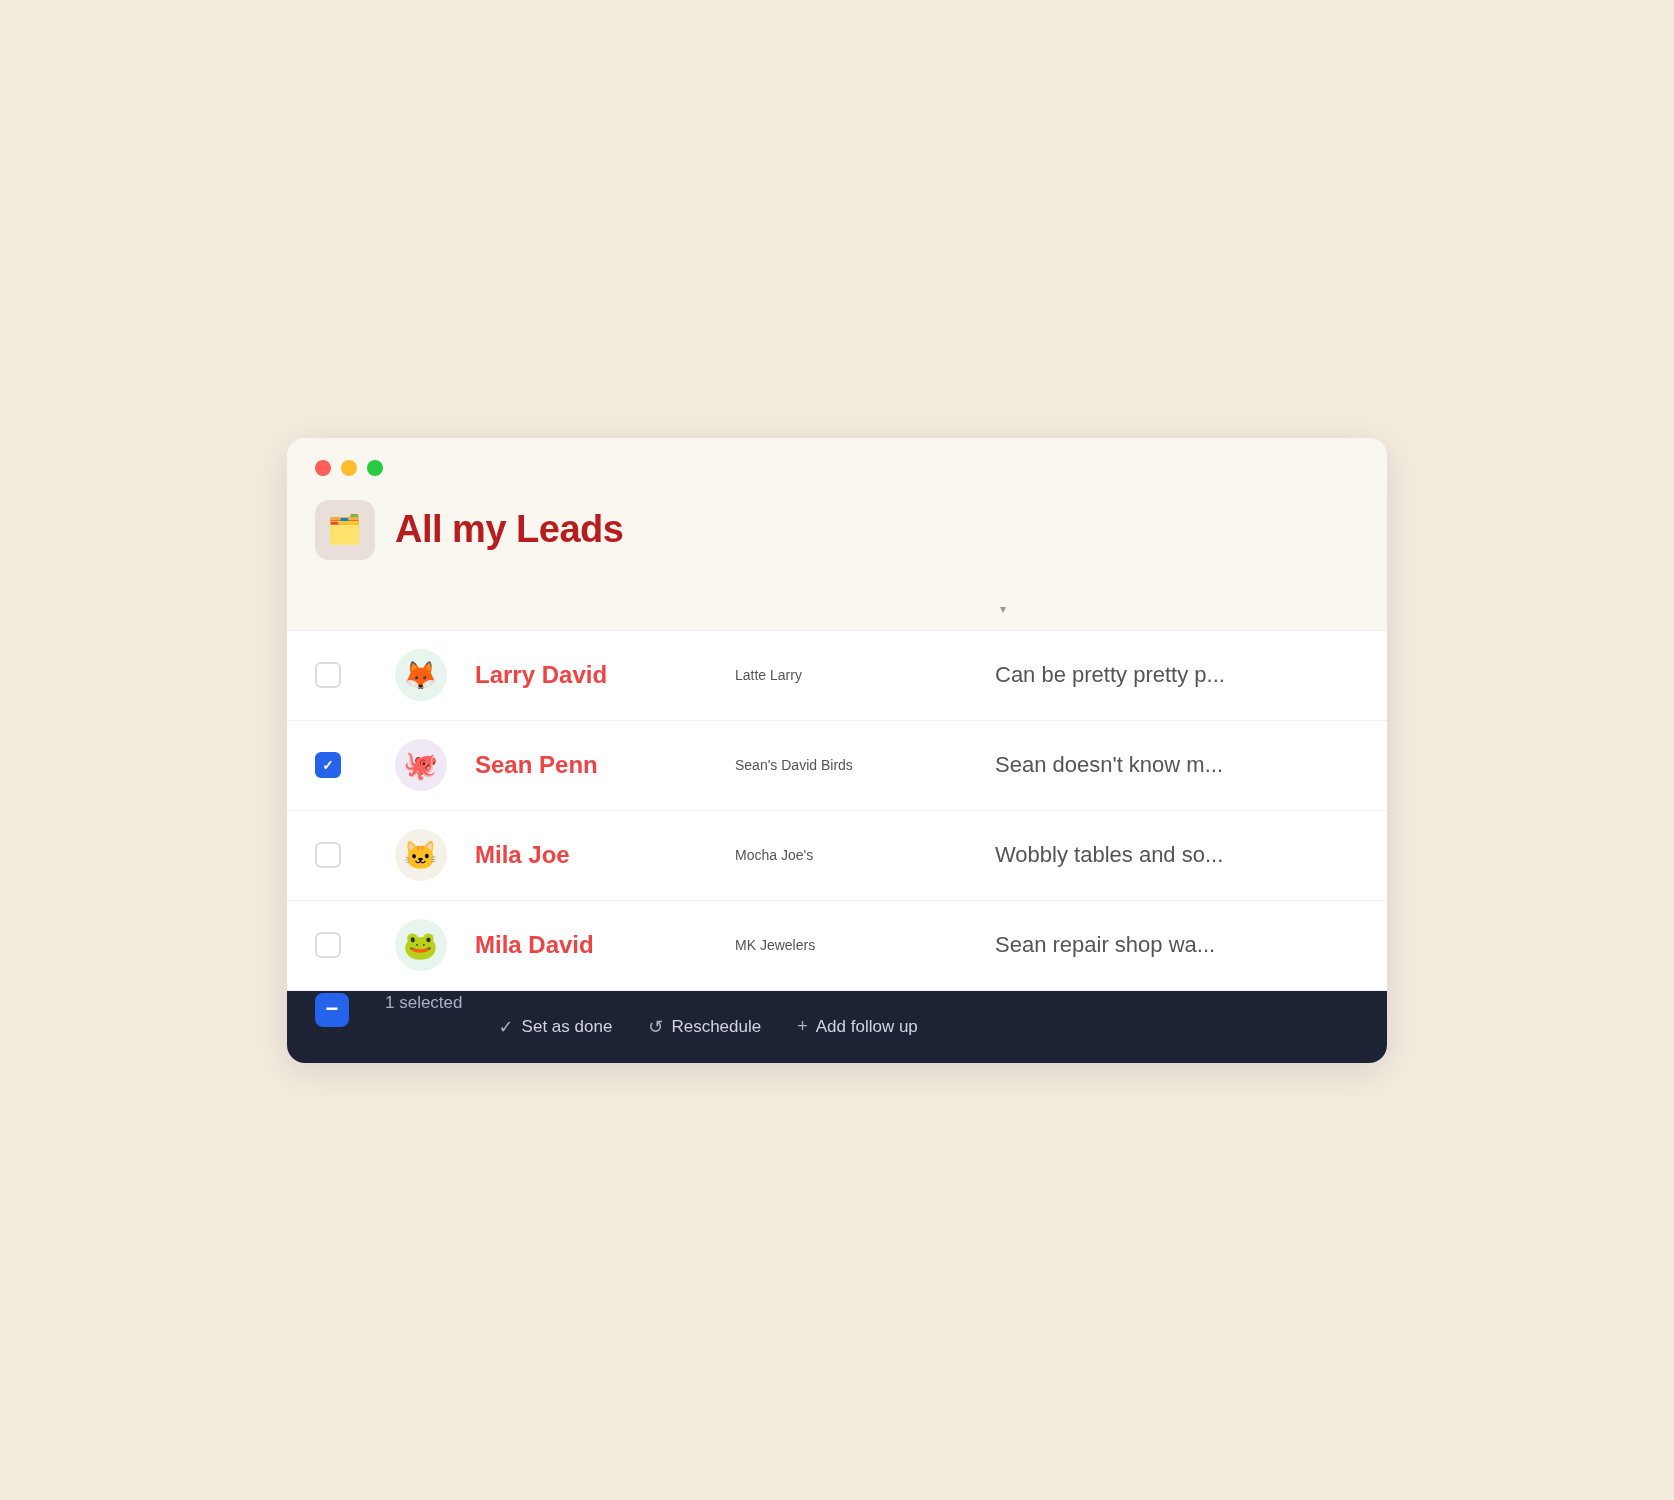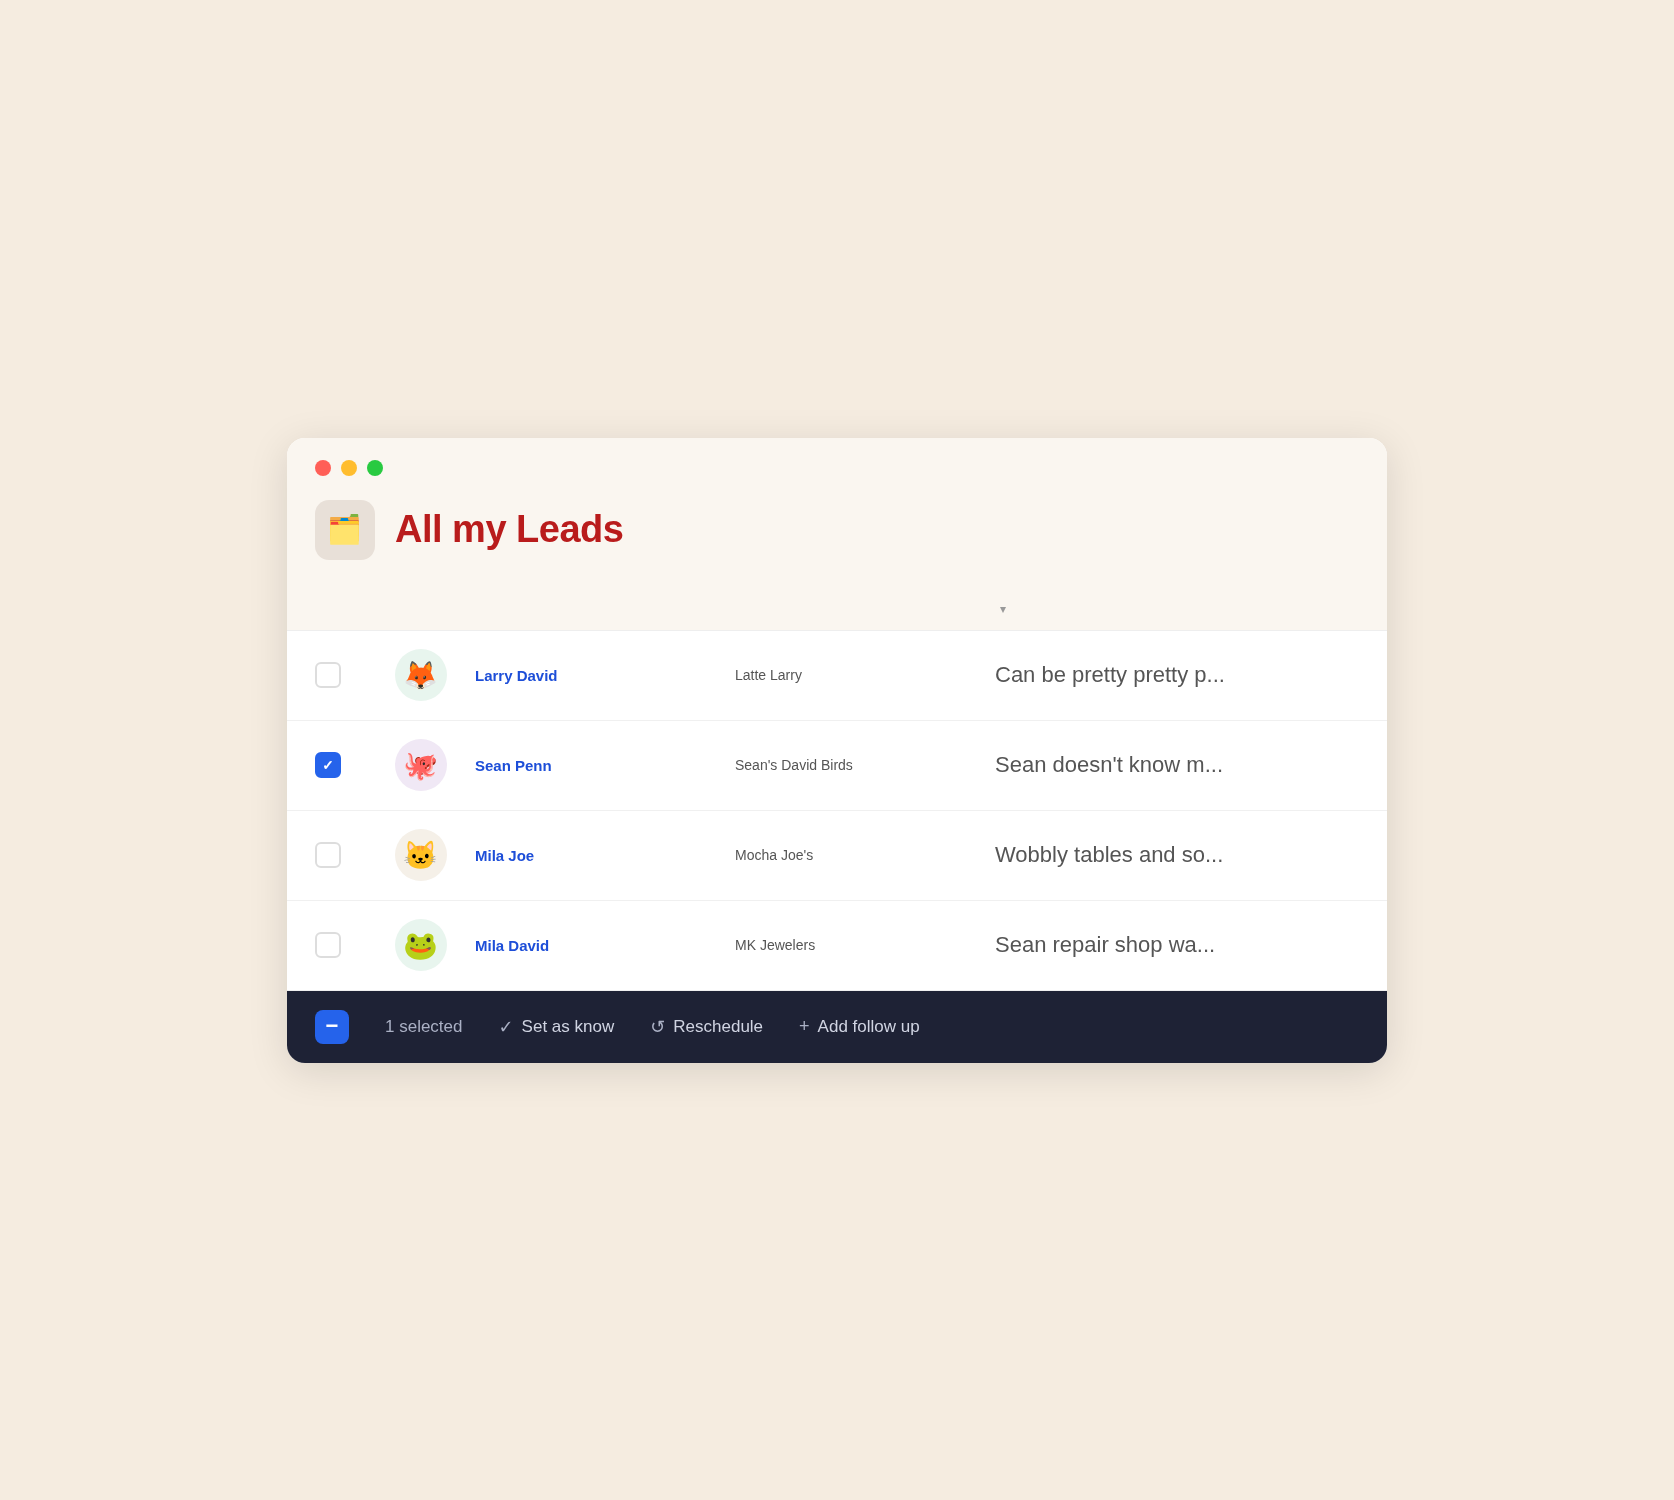--- a/index.html
+++ b/index.html
@@ -155,44 +155,43 @@
       font-size: 28px;
       flex-shrink: 0;
     }
 
     .avatar.fox { background: #e8f5ee; }
     .avatar.octopus { background: #f0e8f5; }
     .avatar.cat { background: #f5f0e8; }
     .avatar.frog { background: #e8f5ee; }
 
     .name-cell {
-      font-size: 15px;
+      font-size: 24px;
       font-weight: 700;
-      color: #1d4ed8;
+      color: #ef4444;
     }
 
     .company-cell {
       font-size: 14px;
       color: #555;
     }
 
     .description-cell {
       font-size: 22px;
       color: #555;
       white-space: nowrap;
       overflow: hidden;
       text-overflow: ellipsis;
     }
 
     .bottom-bar {
       background: #1e2235;
-      padding: 12px 28px;
+      padding: 2px 28px;
       height: 72px;
       display: flex;
-      align-items: center;
       gap: 36px;
     }
 
     .deselect-btn {
       width: 34px;
       height: 34px;
       background: #2563eb;
       border-radius: 8px;
       display: flex;
       align-items: center;
@@ -310,21 +309,21 @@
       <div class="company-cell">MK Jewelers</div>
       <div class="description-cell">Sean repair shop wa...</div>
     </div>
   </div>
 
   <div class="bottom-bar">
     <div class="deselect-btn"></div>
     <span class="selected-count">1 selected</span>
     <div class="action-btn">
       <span class="action-icon">✓</span>
-      <span>Set as know</span>
+      <span>Set as done</span>
     </div>
     <div class="action-btn">
       <span class="action-icon">↺</span>
       <span>Reschedule</span>
     </div>
     <div class="action-btn">
       <span class="action-icon">+</span>
       <span>Add follow up</span>
     </div>
   </div>

